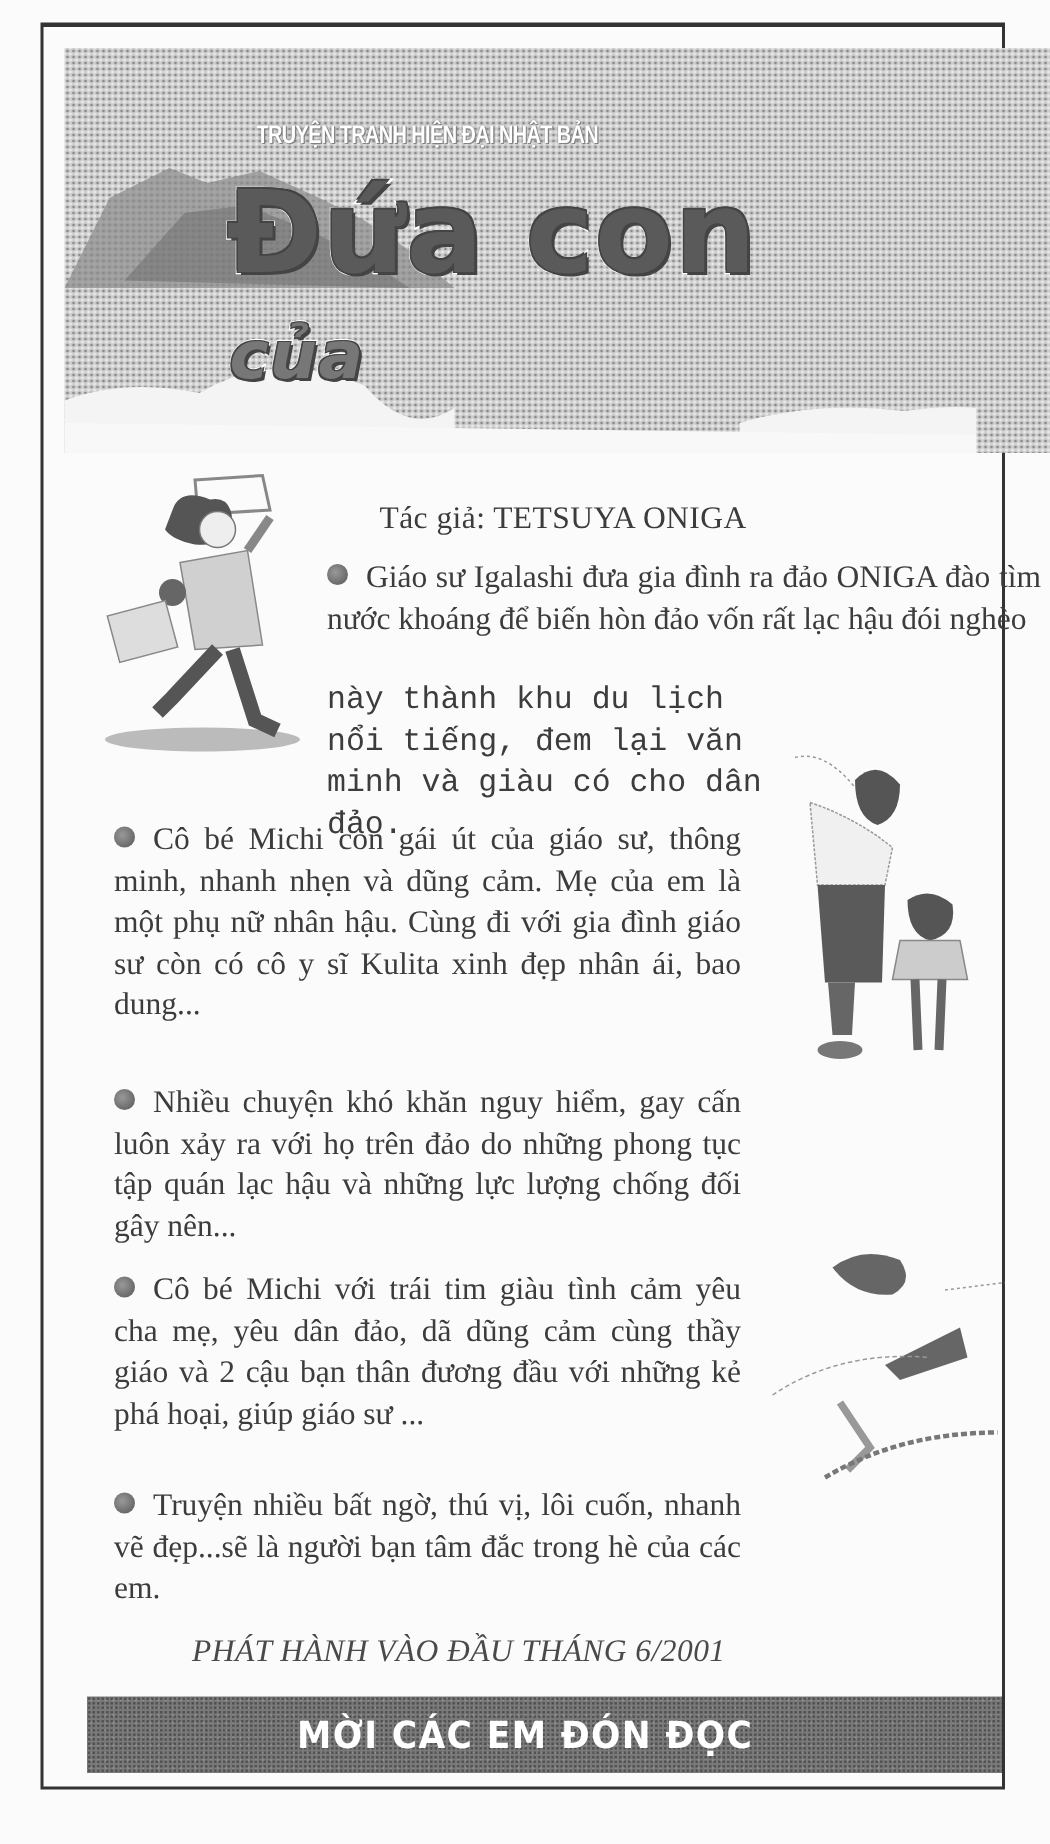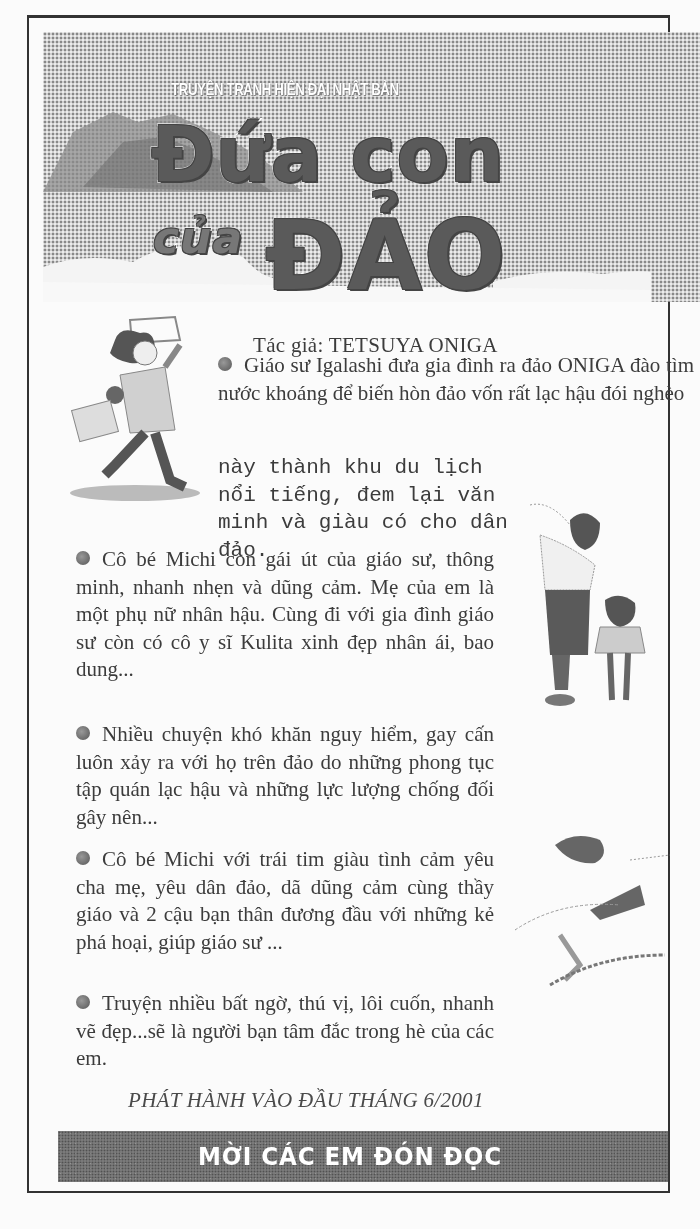--- a/index.html
+++ b/index.html
@@ -85,21 +85,21 @@
       margin: 0;
     }
     .bullet {
       display: inline-block;
       width: 14px; height: 14px;
       border-radius: 50%;
       background: radial-gradient(circle at 40% 40%, #999, #555);
       margin-right: 12px;
       vertical-align: 1px;
     }
-    .p1a { left: 218px; top: 352px; width: 476px; }
+    .p1a { left: 218px; top: 371px; width: 476px; }
     .p1b { left: 218px; top: 454px; width: 290px; text-align: left; font-family: Liberation Mono, monospace; }
     .p2 { left: 76px; top: 546px; width: 418px; }
     .p3 { left: 76px; top: 721px; width: 418px; }
     .p4 { left: 76px; top: 846px; width: 418px; }
     .p5 { left: 76px; top: 990px; width: 418px; }
 
     .release {
       position: absolute;
       left: 128px; top: 1088px;
       font-style: italic;
@@ -146,21 +146,20 @@
     <path d="M40,95 L80,50 L120,45 L160,60 L200,80 L230,100 Z" fill="#6a6a6a" opacity="0.5"></path>
   </svg>
   <svg class="sea" viewBox="0 0 608 90" preserveAspectRatio="none">
     <path d="M0,55 Q40,40 90,50 Q140,20 200,45 Q230,80 260,60 L260,90 L0,90 Z" fill="#f4f4f4"></path>
     <path d="M450,70 Q500,55 560,62 Q590,58 608,60 L608,90 L450,90 Z" fill="#f4f4f4"></path>
     <path d="M0,70 L608,78 L608,90 L0,90 Z" fill="#f8f8f8"></path>
   </svg>
   <div class="series-label">TRUYỆN TRANH HIỆN ĐẠI NHẬT BẢN</div>
   <div class="title-word title-cua">của</div>
   <div class="title-word title-line1">Đứa con</div>
-  <div class="title-word title-dao">ĐẢO</div>
 </div>
 
 <svg class="illus illus-girl" viewBox="0 0 150 200">
   <ellipse cx="75" cy="188" rx="65" ry="8" fill="#bbb"></ellipse>
   <path d="M70,15 L115,12 L120,35 L72,38 Z" fill="none" stroke="#888" stroke-width="2"></path>
   <path d="M55,35 Q60,20 80,28 Q95,25 95,45 Q90,60 70,58 Q55,55 50,48 Z" fill="#555"></path>
   <circle cx="85" cy="48" r="12" fill="#eee" stroke="#777"></circle>
   <path d="M60,70 L105,62 L115,125 L70,128 Z" fill="#d0d0d0" stroke="#888"></path>
   <path d="M105,62 L120,40" stroke="#888" stroke-width="6"></path>
   <circle cx="55" cy="90" r="9" fill="#666"></circle>

